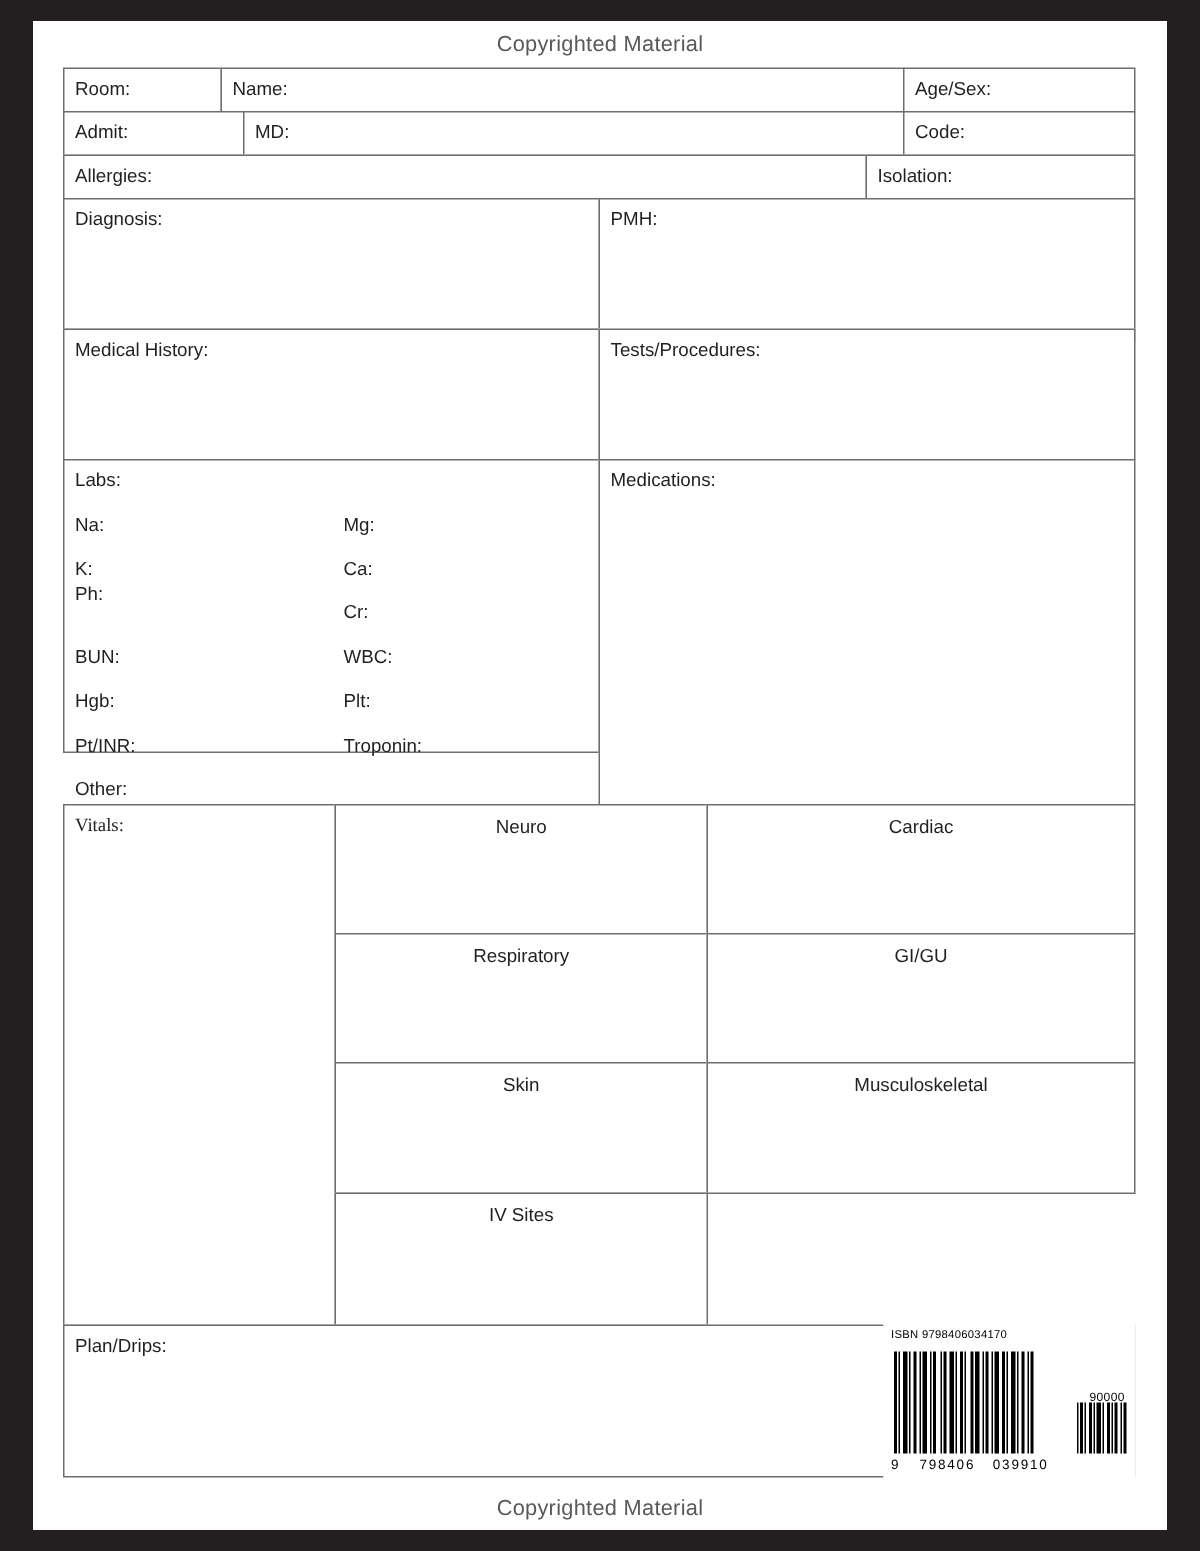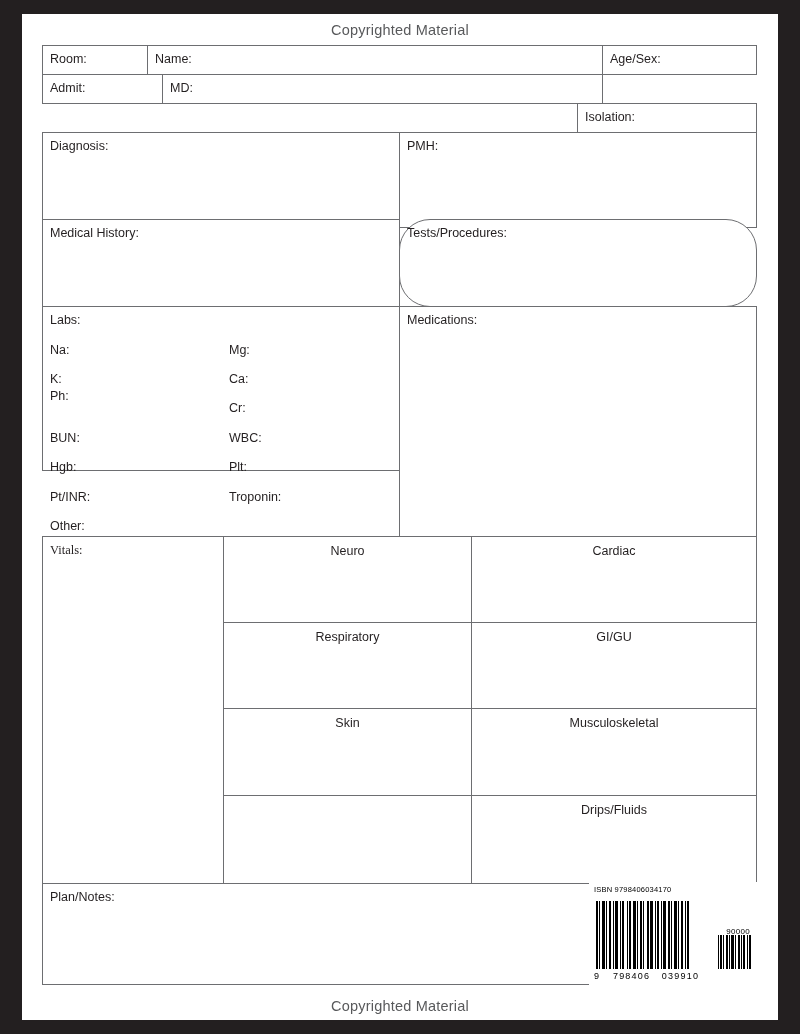--- a/index.html
+++ b/index.html
@@ -164,40 +164,46 @@
     <div class="cell" style="left:560px; top:0px; width:155px; height:30px;">
       <span class="lbl">Age/Sex:</span>
     </div>
 
     <div class="cell" style="left:0px; top:29px; width:121px; height:30px;">
       <span class="lbl">Admit:</span>
     </div>
     <div class="cell" style="left:120px; top:29px; width:441px; height:30px;">
       <span class="lbl">MD:</span>
     </div>
-
+    <div class="cell" style="left:560px; top:29px; width:155px; height:30px;">
+      <span class="lbl">Code:</span>
+    </div>
+
+    <div class="cell" style="left:0px; top:58px; width:536px; height:30px;">
+      <span class="lbl">Allergies:</span>
+    </div>
     <div class="cell" style="left:535px; top:58px; width:180px; height:30px;">
       <span class="lbl">Isolation:</span>
     </div>
 
     <div class="cell" style="left:0px; top:87px; width:358px; height:88px;">
       <span class="lbl">Diagnosis:</span>
     </div>
     <div class="cell" style="left:357px; top:87px; width:358px; height:96px;">
       <span class="lbl">PMH:</span>
     </div>
 
     <div class="cell" style="left:0px; top:174px; width:358px; height:88px;padding-left:26px;">
       <span class="lbl">Medical History:</span>
     </div>
-    <div class="cell" style="left:357px; top:174px; width:358px; height:88px;border-radius:31px;">
+    <div class="cell" style="left:357px; top:174px; width:358px; height:88px;">
       <span class="lbl">Tests/Procedures:</span>
     </div>
 
-    <div class="cell" style="left:0px; top:261px; width:358px; height:165px;">
+    <div class="cell" style="left:0px; top:261px; width:358px; height:196px;">
       <span class="lbl">Labs:</span>
 
       <span class="labrow" style="left:7px; top:36px;">Na:</span>
       <span class="labrow" style="left:7px; top:65px;">K:</span>
       <span class="labrow" style="left:7px; top:82px;">Ph:</span>
       <span class="labrow" style="left:7px; top:124px;">BUN:</span>
       <span class="labrow" style="left:7px; top:153px;">Hgb:</span>
       <span class="labrow" style="left:7px; top:183px;">Pt/INR:</span>
       <span class="labrow" style="left:7px; top:212px;">Other:</span>
 
@@ -230,26 +236,26 @@
       <span class="lbl">GI/GU</span>
     </div>
 
     <div class="cell center" style="left:181px; top:663px; width:249px; height:88px;">
       <span class="lbl">Skin</span>
     </div>
     <div class="cell center" style="left:429px; top:663px; width:286px; height:88px;">
       <span class="lbl">Musculoskeletal</span>
     </div>
 
-    <div class="cell center" style="left:429px; top:750px; width:286px; height:89px;">
-      <span class="lbl">Drips/Fluids</span>
+    <div class="cell center" style="left:181px; top:750px; width:249px; height:89px;">
+      <span class="lbl">IV Sites</span>
     </div>
 
     <div class="cell" style="left:0px; top:838px; width:715px; height:102px;">
-      <span class="lbl">Plan/Notes:</span>
+      <span class="lbl">Plan/Drips:</span>
     </div>
 
   </div>
 
   <div class="barcode-box">
     <div class="isbn-text">ISBN 9798406034170</div>
     <div class="nine-text">90000</div>
 
     <div class="bars-main">
       <span class="bar" style="width:2px"></span>

